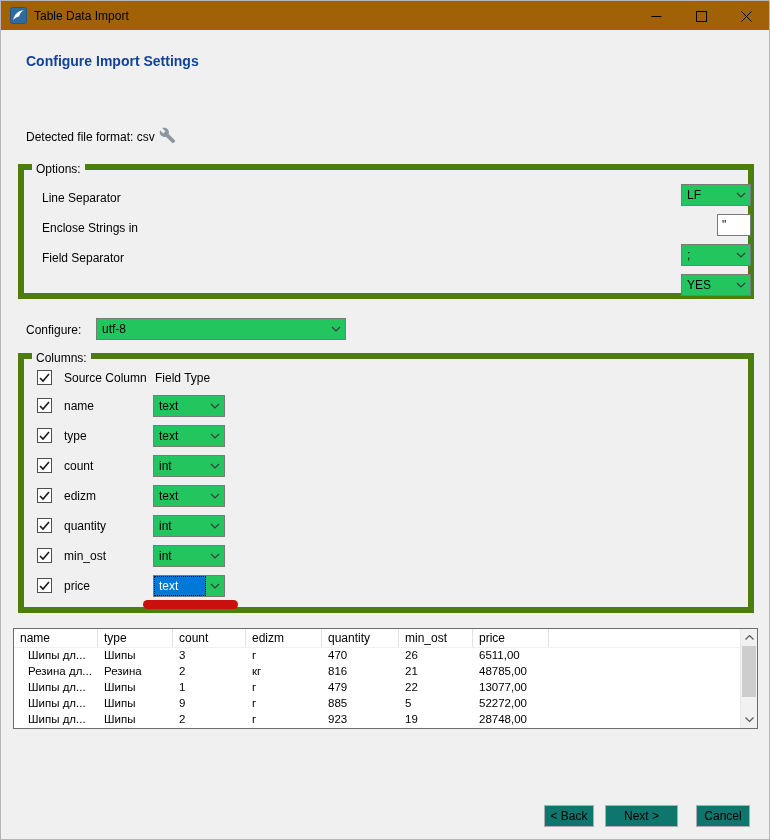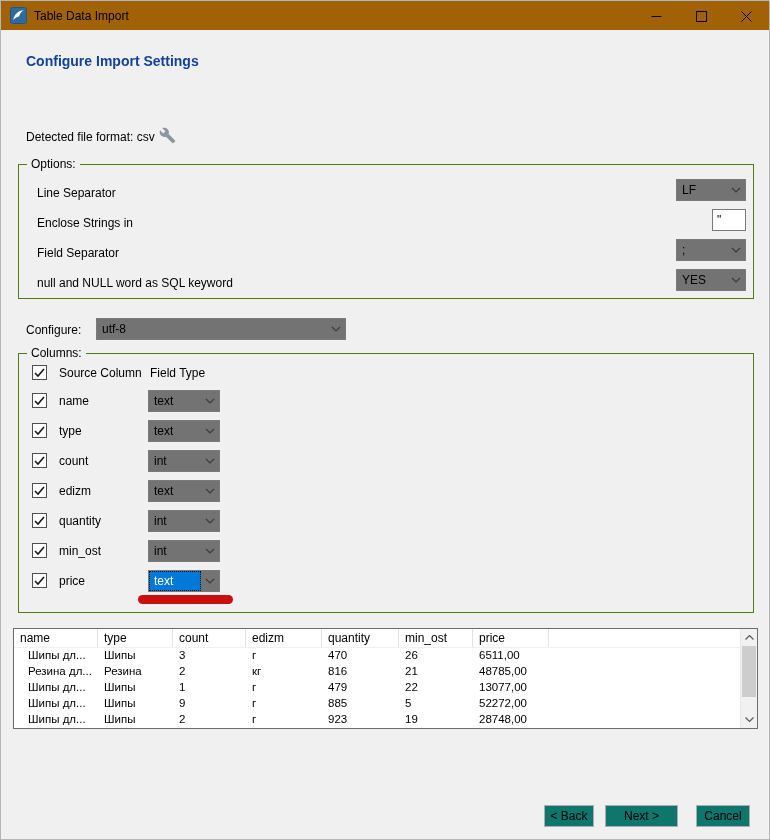--- a/index.html
+++ b/index.html
@@ -13,27 +13,27 @@
     display:flex; align-items:center; border-bottom:1px solid #ececec; }
   .app-icon { margin-left:9px; width:17px; height:17px; display:inline-flex; }
   .title-text { margin-left:7px; font-size:12px; color:#000; }
   .win-controls { position:absolute; right:0; top:0; height:30px; display:flex; }
   .win-btn { width:45px; height:30px; display:flex; align-items:center; justify-content:center; cursor:default; }
   
   .page-heading { position:absolute; left:25px; top:52px; font-size:14px; font-weight:bold; color:#12419b; }
   .detected { position:absolute; left:25px; top:129px; font-size:12px; }
   .wrench { position:absolute; left:158px; top:126px; }
   
-  .groupbox { position:absolute; border:1px solid #4d7c0f; background:transparent; }
+  .groupbox { position:absolute; border:6px solid #4d7c0f; background:transparent; }
   .groupbox .legend { position:absolute; top:-8px; left:8px; background:#f0f0f0; padding:0 4px; font-size:12px; }
   #options-box { left:17px; top:163px; width:736px; height:135px; }
   #columns-box { left:17px; top:352px; width:736px; height:260px; }
   .opt-label { position:absolute; left:18px; height:15px; }
   
-  .combo { position:absolute; background:#737373; border:1px solid #7a7a7a; height:22px;
+  .combo { position:absolute; background:#22c55e; border:1px solid #7a7a7a; height:22px;
     display:flex; align-items:center; cursor:default; }
   .combo .val { flex:1; padding:2px 2px 2px 5px; height:100%; display:flex; align-items:center; overflow:hidden; }
   .combo .chev { width:18px; display:flex; align-items:center; justify-content:center; flex:0 0 18px; }
   .combo.selected .val { background:#0078d7; color:#fff; outline:1px dotted #111; outline-offset:-1px; }
   .textbox { position:absolute; background:#fff; border:1px solid #7a7a7a; height:22px;
     font-family:"Liberation Sans", sans-serif; font-size:12px; padding:1px 4px; }
   
   .checkbox { position:absolute; width:15px; height:15px; background:#fff; border:1px solid #4f4f4f;
     display:flex; align-items:center; justify-content:center; }
   
@@ -123,21 +123,20 @@
     <span class="opt-label" style="top:81px;">Field Separator</span>
     <div class="combo" style="left:657px; top:74px; width:70px;">
       <span class="val">;</span>
       <span class="chev">
         <svg width="10" height="6" viewBox="0 0 10 6">
             <polyline points="1,1 5,5 9,1" fill="none" stroke="#3c3c3c" stroke-width="1.2"></polyline>
           </svg>
       </span>
     </div>
 
-    <span class="opt-label" style="top:111px;">null and NULL word as SQL keyword</span>
     <div class="combo" style="left:657px; top:104px; width:70px;">
       <span class="val">YES</span>
       <span class="chev">
         <svg width="10" height="6" viewBox="0 0 10 6">
             <polyline points="1,1 5,5 9,1" fill="none" stroke="#3c3c3c" stroke-width="1.2"></polyline>
           </svg>
       </span>
     </div>
   </div>
 

